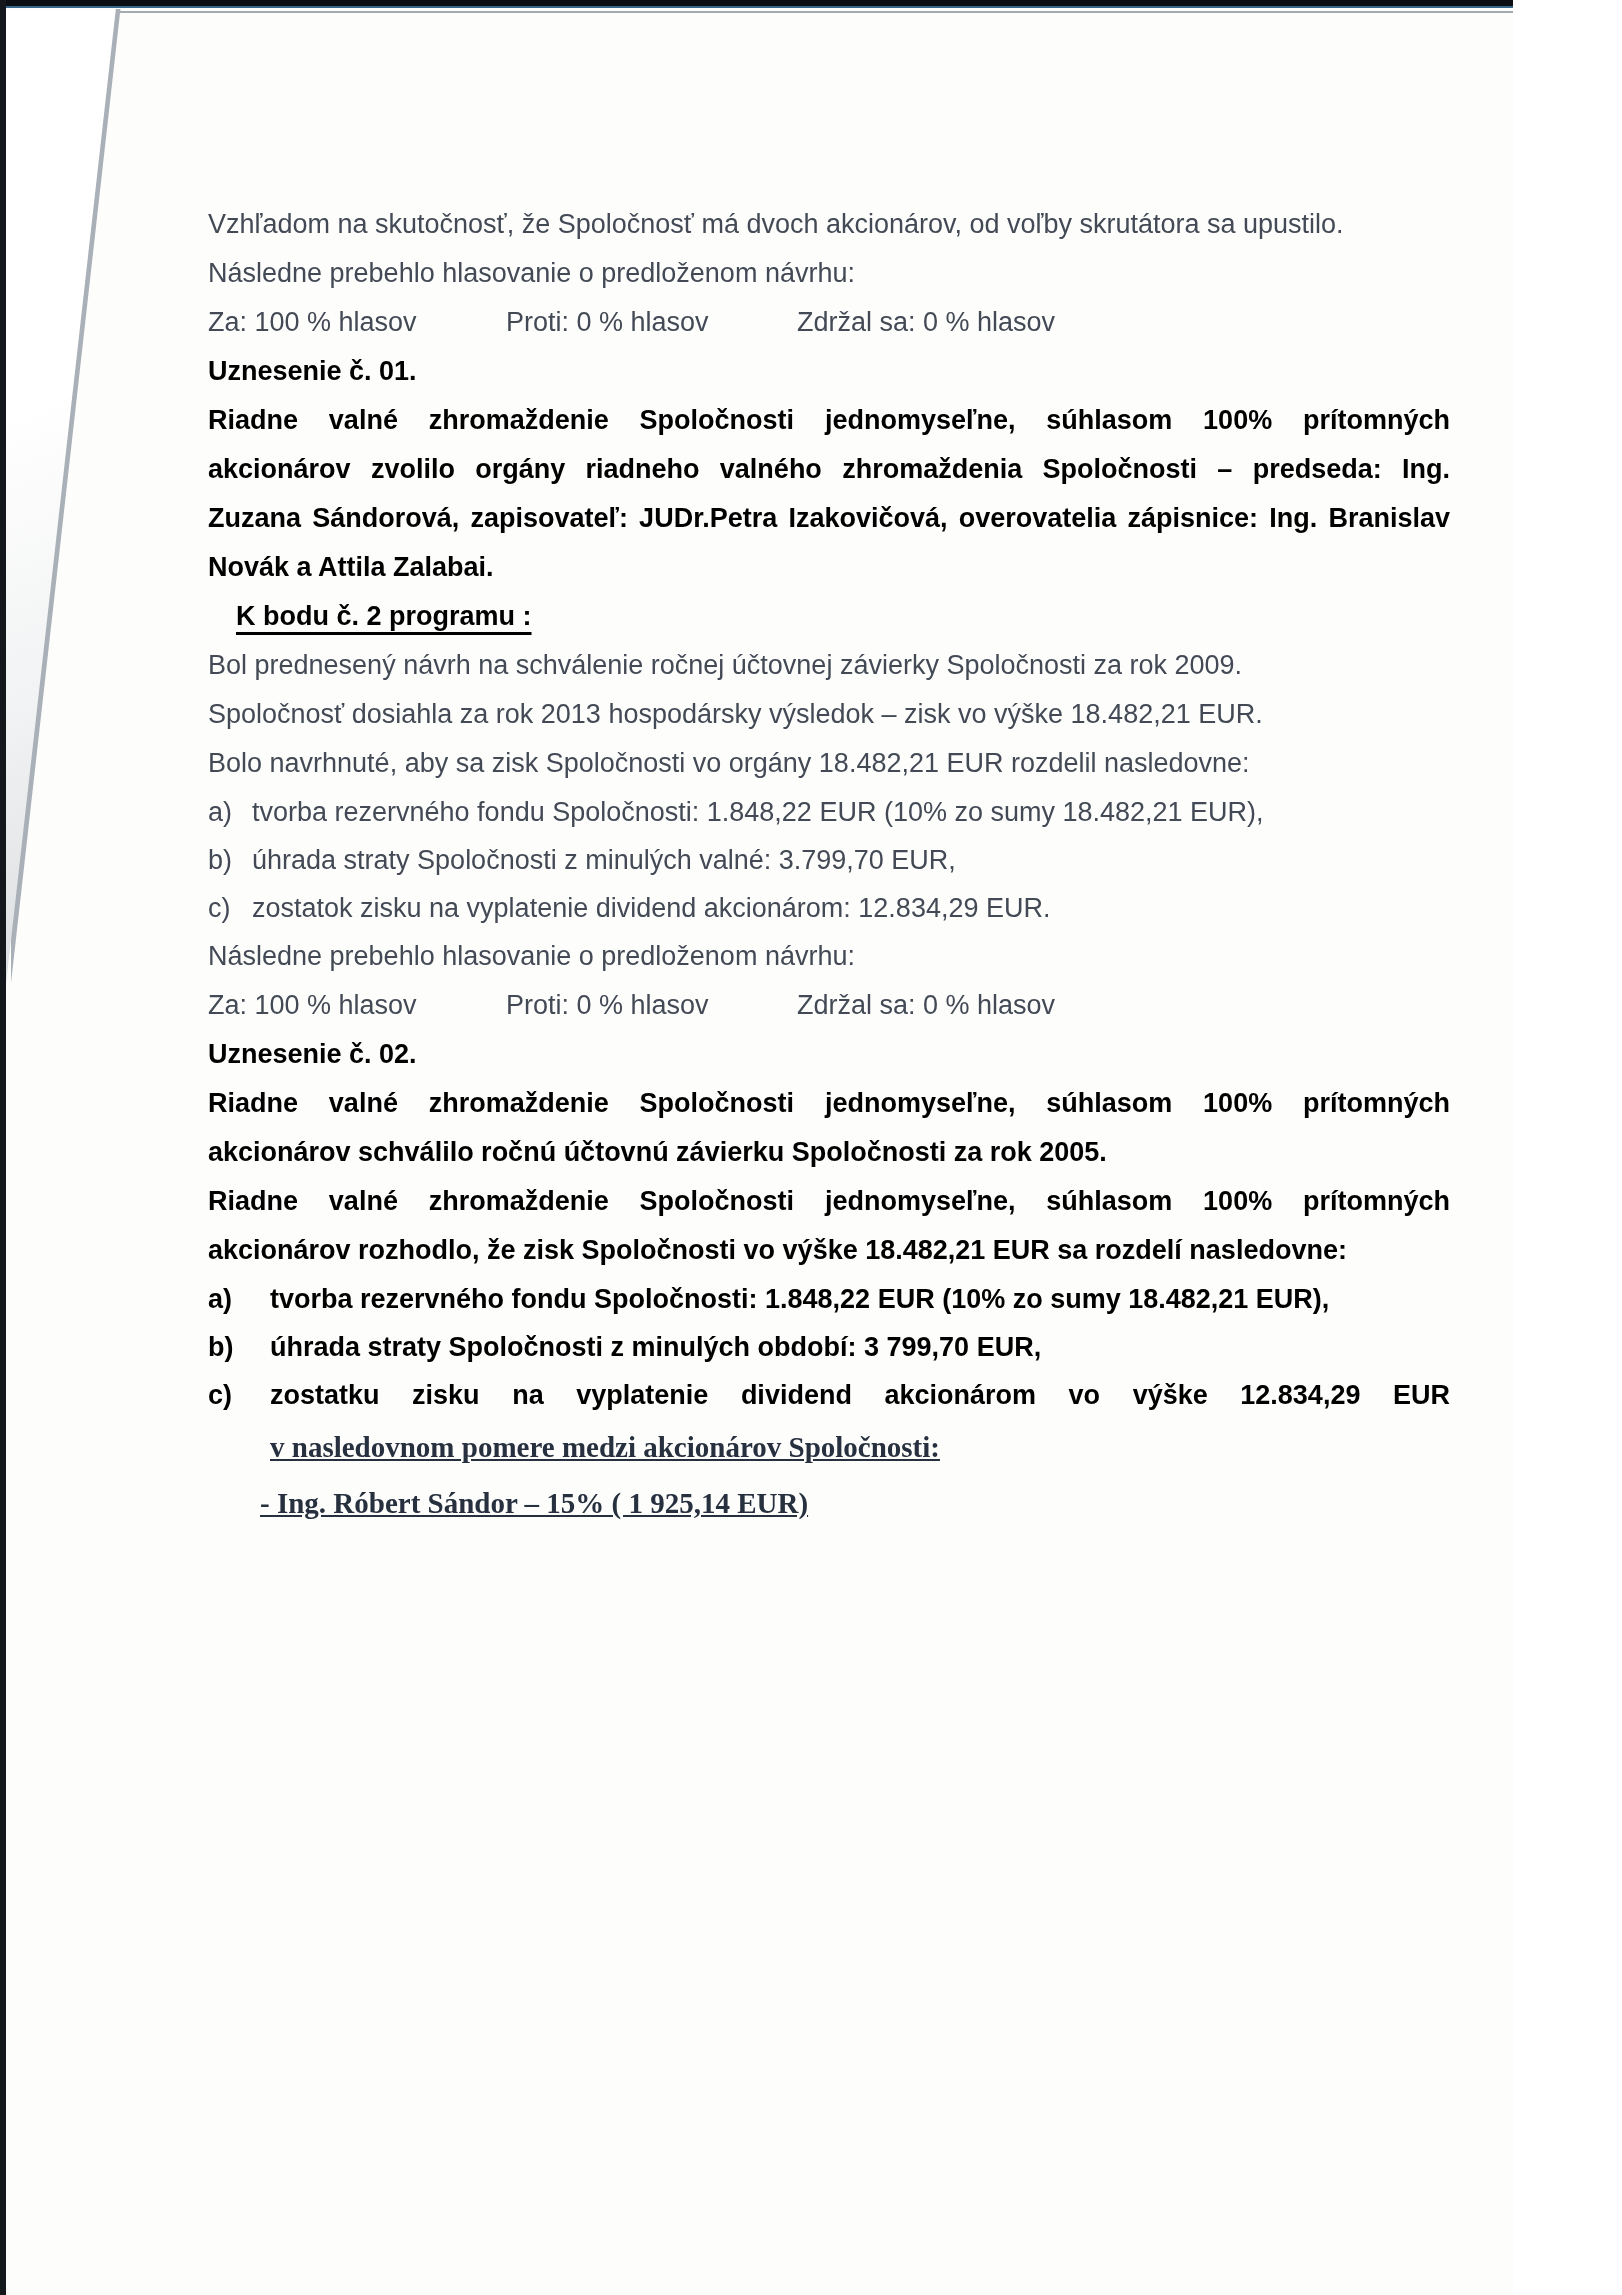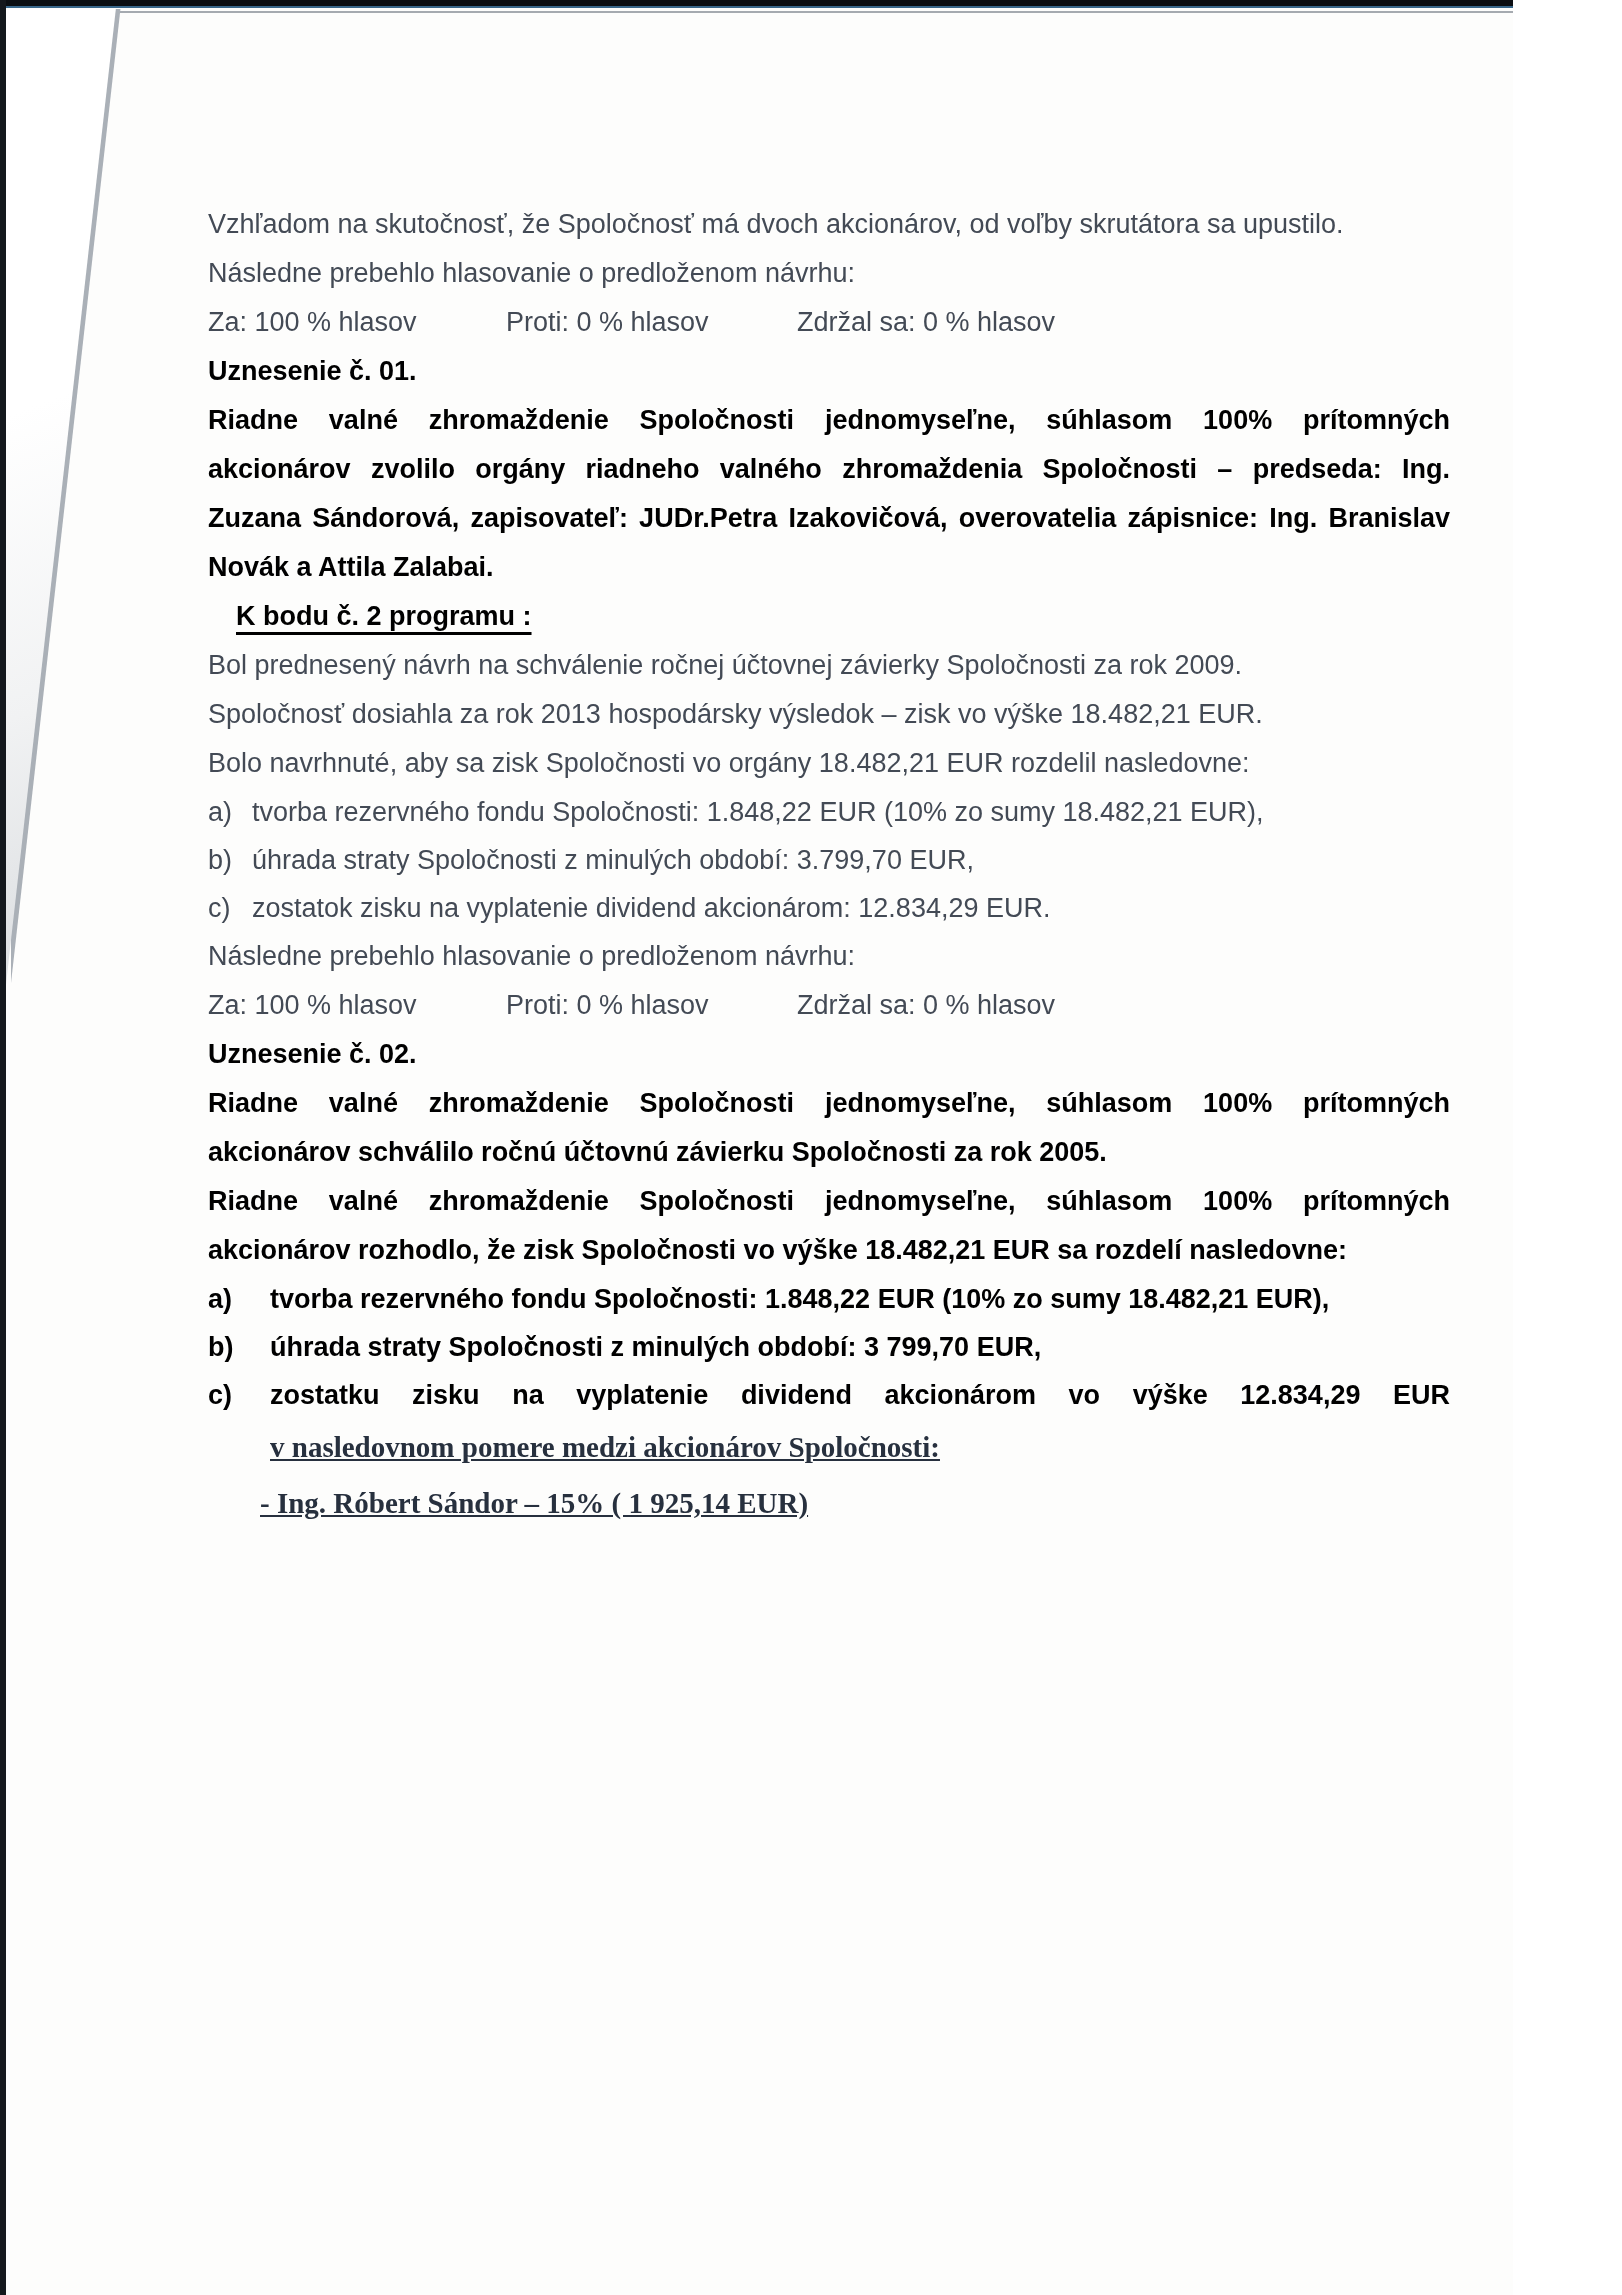--- a/index.html
+++ b/index.html
@@ -109,21 +109,21 @@
     <div class="mt-70">Spoločnosť dosiahla za rok 2013 hospodársky výsledok – zisk vo výške 18.482,21 EUR.</div>
     <div class="mt-70">Bolo navrhnuté, aby sa zisk Spoločnosti vo orgány 18.482,21 EUR rozdelil nasledovne:</div>
 
     <div>
       <div class="li">
         <span class="mk">a)</span>
         <span class="tx">tvorba rezervného fondu Spoločnosti: 1.848,22 EUR (10% zo sumy 18.482,21 EUR),</span>
       </div>
       <div class="li">
         <span class="mk">b)</span>
-        <span class="tx">úhrada straty Spoločnosti z minulých období: 3.799,70 EUR,</span>
+        <span class="tx">úhrada straty Spoločnosti z minulých valné: 3.799,70 EUR,</span>
       </div>
       <div class="li">
         <span class="mk">c)</span>
         <span class="tx">zostatok zisku na vyplatenie dividend akcionárom: 12.834,29 EUR.</span>
       </div>
     </div>
 
     <div class="mt-76">Následne prebehlo hlasovanie o predloženom návrhu:</div>
 
     <div class="votes-row mt-0">

